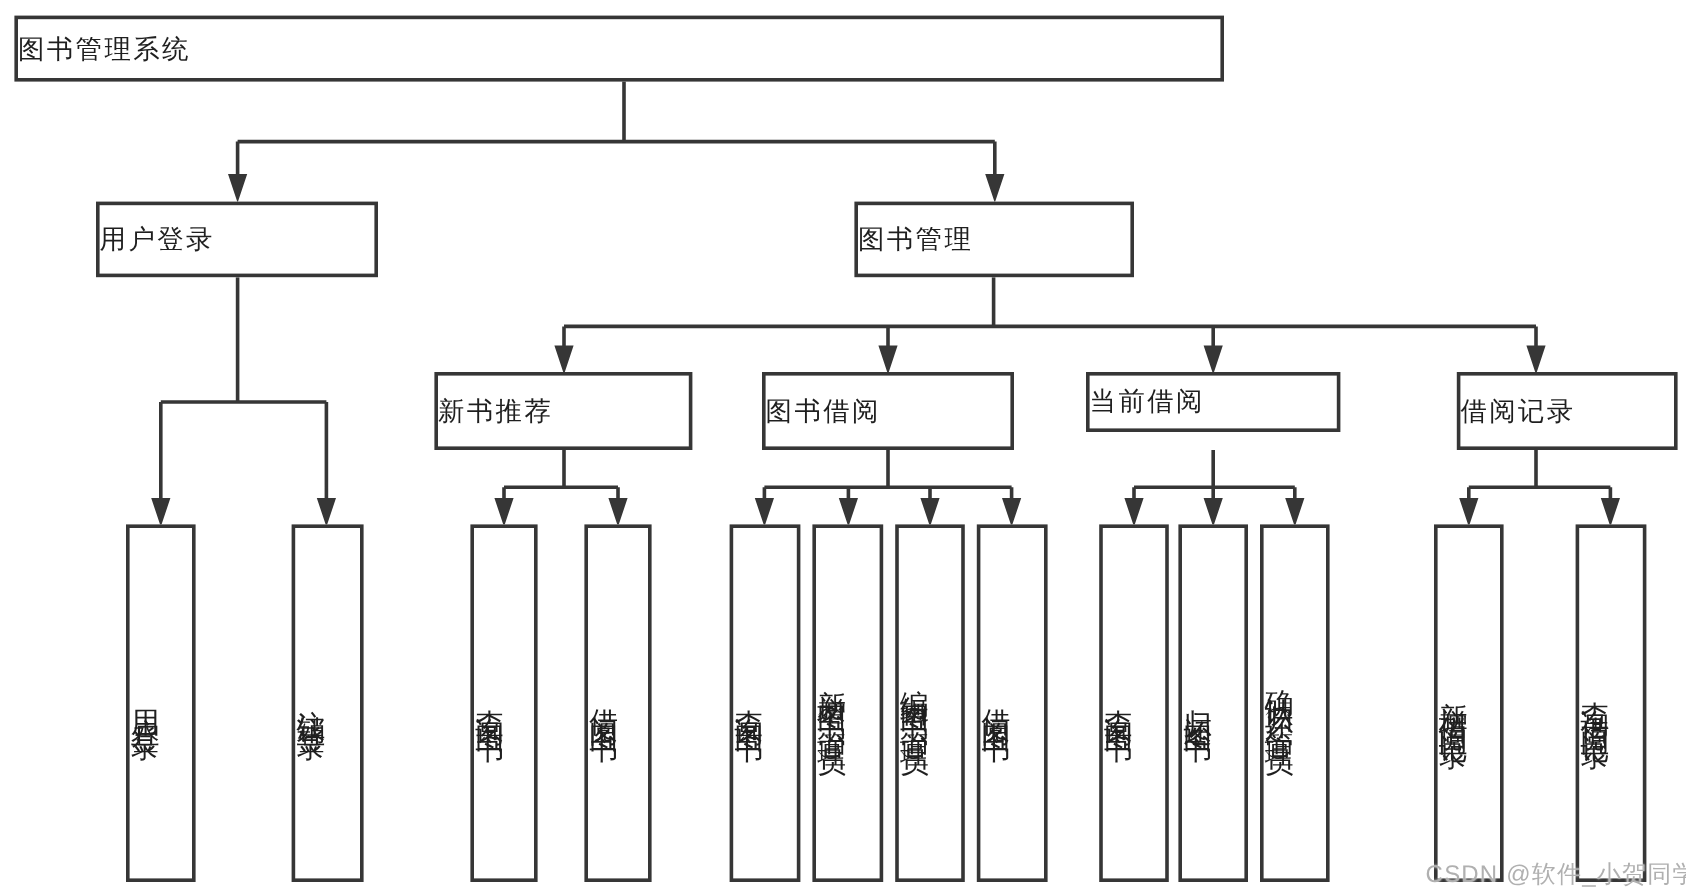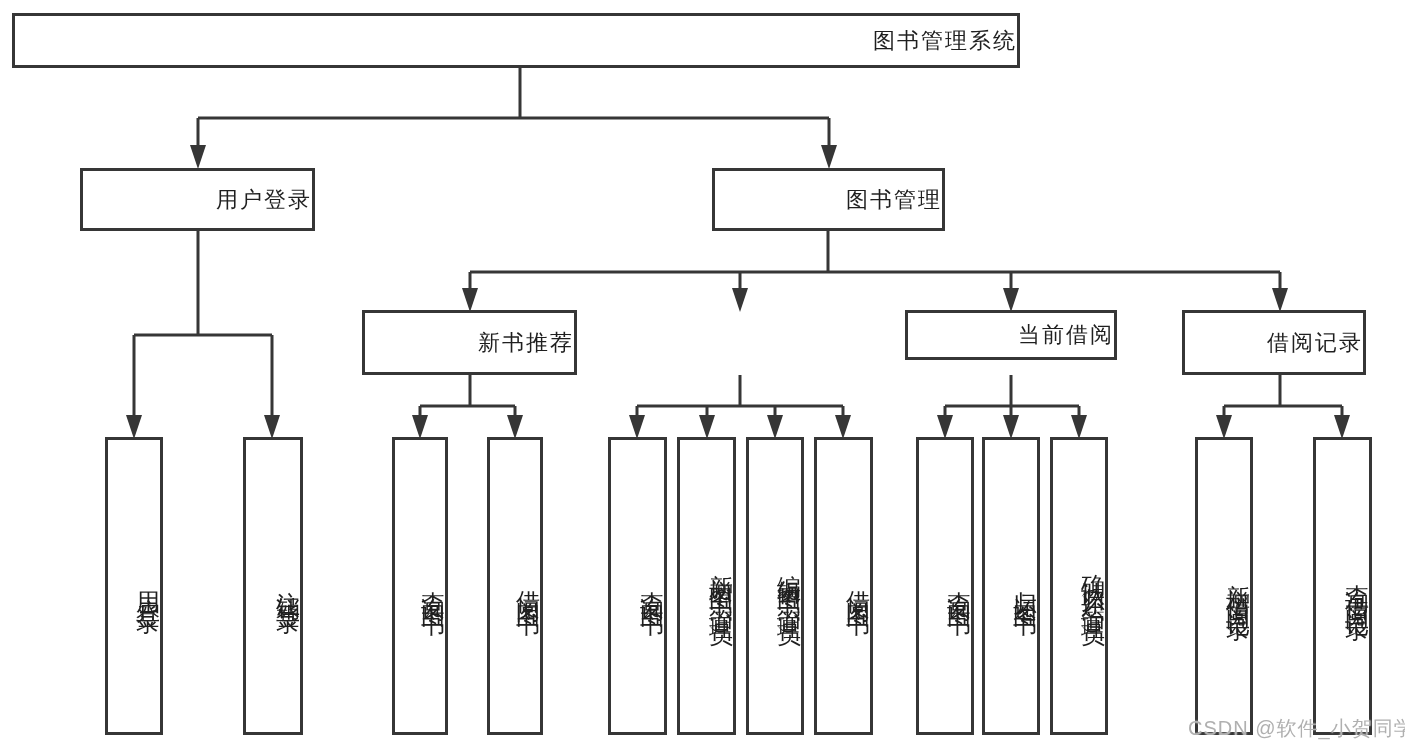--- a/index.html
+++ b/index.html
@@ -16,21 +16,21 @@
     overflow: hidden;
   }
   svg.wires { position: absolute; left: 0; top: 0; }
 
   .node {
     position: absolute;
     border: 3px solid #363636;
     background: #ffffff;
     display: flex;
     align-items: center;
-    justify-content: flex-end;
+    justify-content: flex-start;
   }
   .h-node span {
     font-size: 22px;
     letter-spacing: 2px;
     white-space: nowrap;
     color: #1f1f1f;
   }
   .leaf { top: 437px; height: 298px; }
   .v-node span {
     writing-mode: vertical-rl;
@@ -43,21 +43,21 @@
 
   
   #root       { left: 12px;   top: 13px;  width: 1008px; height: 55px; }
   
   #b-user     { left: 80px;   top: 168px; width: 235px;  height: 63px; }
   #b-mgmt     { left: 712px;  top: 168px; width: 233px;  height: 63px; }
   
   #b-rec      { left: 362px;  top: 310px; width: 215px;  height: 65px; }
   #b-borrow   { left: 635px;  top: 310px; width: 210px;  height: 65px; }
   #b-current  { left: 905px;  top: 310px; width: 212px;  height: 50px; }
-  #b-records  { left: 1182px; top: 310px; width: 184px;  height: 65px; }
+  #b-records  { left: 1214px; top: 310px; width: 184px;  height: 65px; }
   
   #lf-user    { left: 105px;  width: 58px; }
   #lf-logout  { left: 243px;  width: 60px; }
   #lf-rec-q   { left: 392px;  width: 56px; }
   #lf-rec-b   { left: 487px;  width: 56px; }
   #lf-bb-q    { left: 608px;  width: 59px; }
   #lf-bb-a    { left: 677px;  width: 59px; }
   #lf-bb-e    { left: 746px;  width: 58px; }
   #lf-bb-b    { left: 814px;  width: 59px; }
   #lf-cb-q    { left: 916px;  width: 58px; }
@@ -135,20 +135,23 @@
   <div id="b-user" class="node h-node">
     <span>用户登录</span>
   </div>
   <div id="b-rec" class="node h-node">
     <span>新书推荐</span>
   </div>
 
   <div id="b-mgmt" class="node h-node">
     <span>图书管理</span>
   </div>
+  <div id="b-borrow" class="node h-node">
+    <span>图书借阅</span>
+  </div>
   <div id="b-current" class="node h-node">
     <span>当前借阅</span>
   </div>
   <div id="b-records" class="node h-node">
     <span>借阅记录</span>
   </div>
 
   <div id="lf-user" class="node v-node leaf">
     <span>用户登录</span>
   </div>

